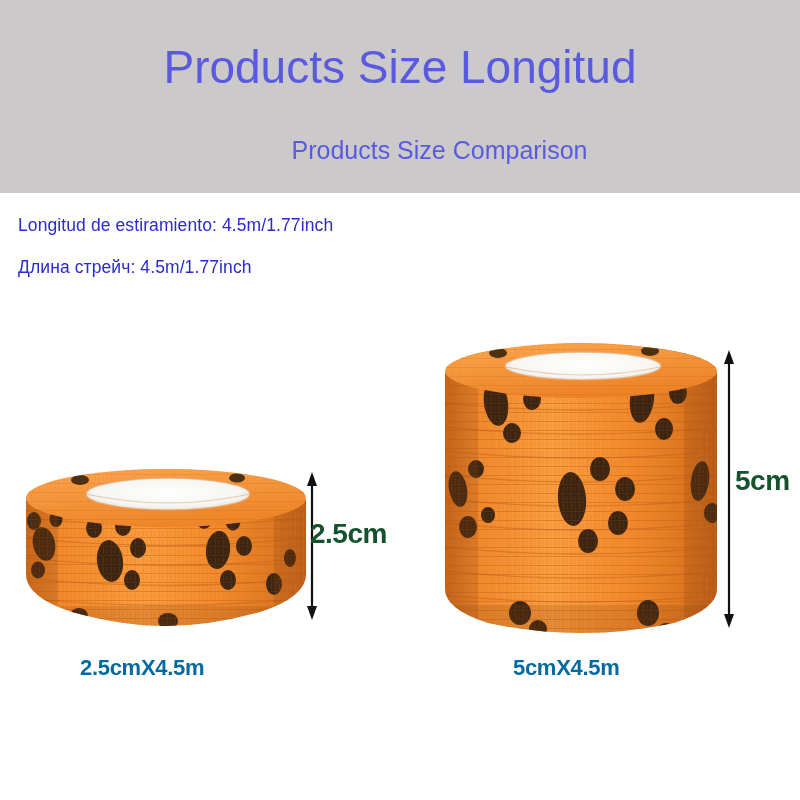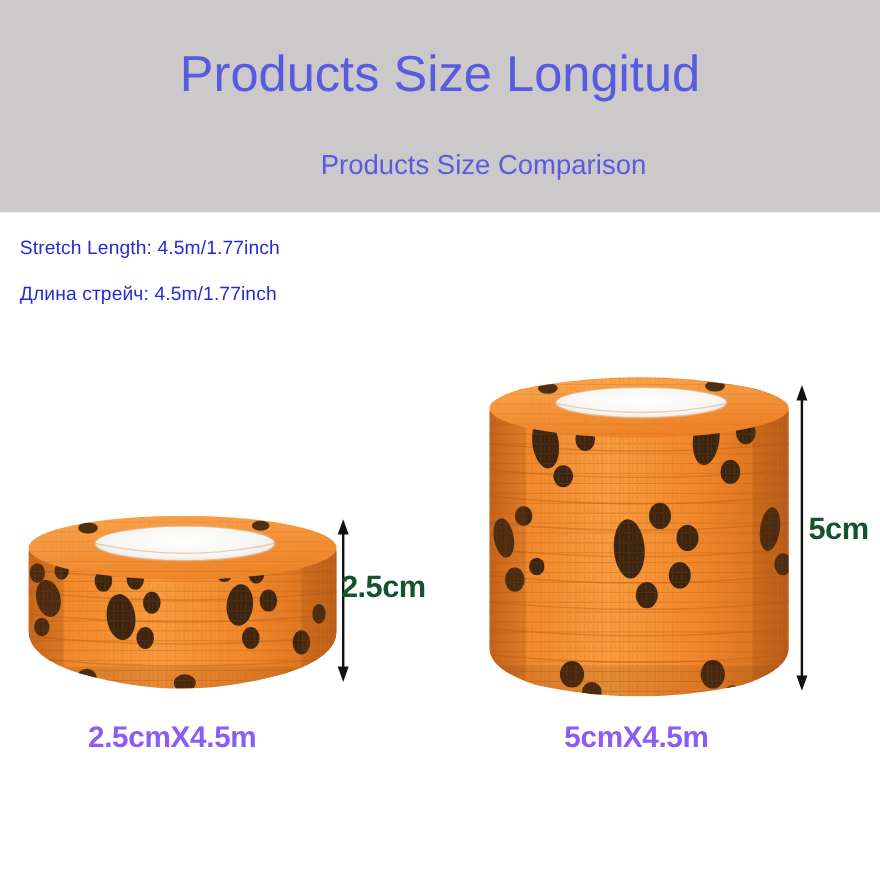--- a/index.html
+++ b/index.html
@@ -87,40 +87,40 @@
     letter-spacing: -0.5px;
   }
   .dim-small      { left: 302px; top: 472px; }
   .dim-small-lbl  { left: 310px; top: 518px; }
   .dim-large      { left: 719px; top: 350px; }
   .dim-large-lbl  { left: 735px; top: 465px; }
 
   
   .caption {
     position: absolute;
-    font-size: 27px;
+    font-size: 22px;
     font-weight: bold;
-    color: #8b5cf6;
+    color: #0369a1;
     white-space: nowrap;
     letter-spacing: -0.3px;
   }
   .caption-small { left: 80px;  top: 655px; }
   .caption-large { left: 513px; top: 655px; }
 </style>
 </head>
 <body>
 
 <div class="header-band"></div>
 
 <div class="title">Products Size Longitud</div>
 
 <div class="subtitle">Products Size Comparison</div>
 
 <div class="spec-list">
-  <div class="spec-line">Stretch Length: 4.5m/1.77inch</div>
+  <div class="spec-line">Longitud de estiramiento: 4.5m/1.77inch</div>
   <div class="spec-line">Длина стрейч: 4.5m/1.77inch</div>
 </div>
 
 <div class="roll roll-small">
   <svg width="288" height="164" viewBox="0 0 288 164">
     <defs>
       <linearGradient id="bodyShadeS" x1="0" y1="0" x2="1" y2="0">
         <stop offset="0" stop-color="#d9701d"></stop>
         <stop offset="0.12" stop-color="#f3892c"></stop>
         <stop offset="0.42" stop-color="#fb9c3e"></stop>

